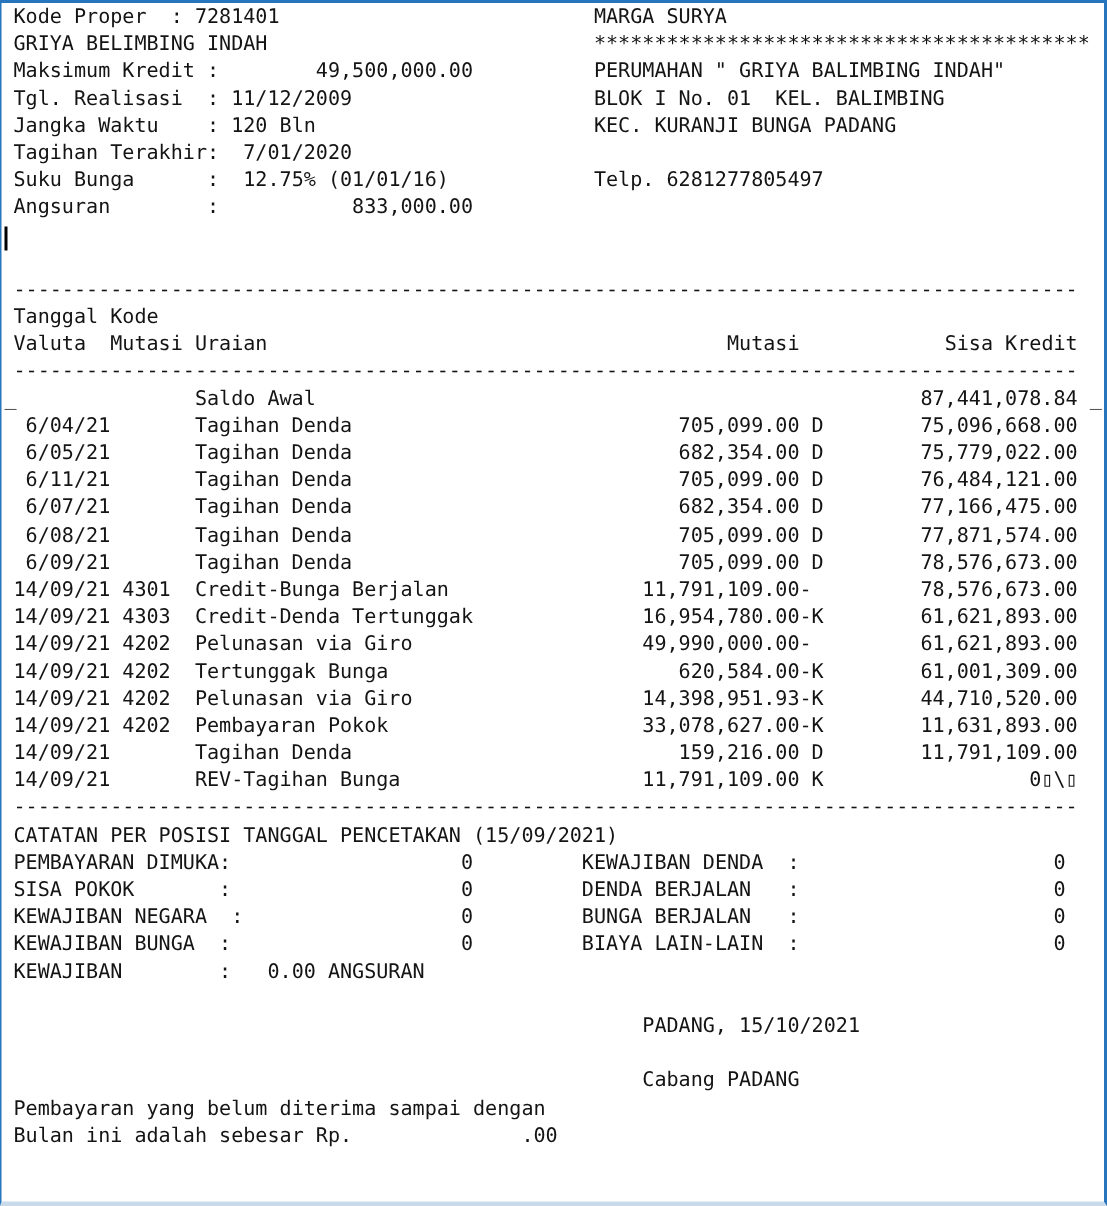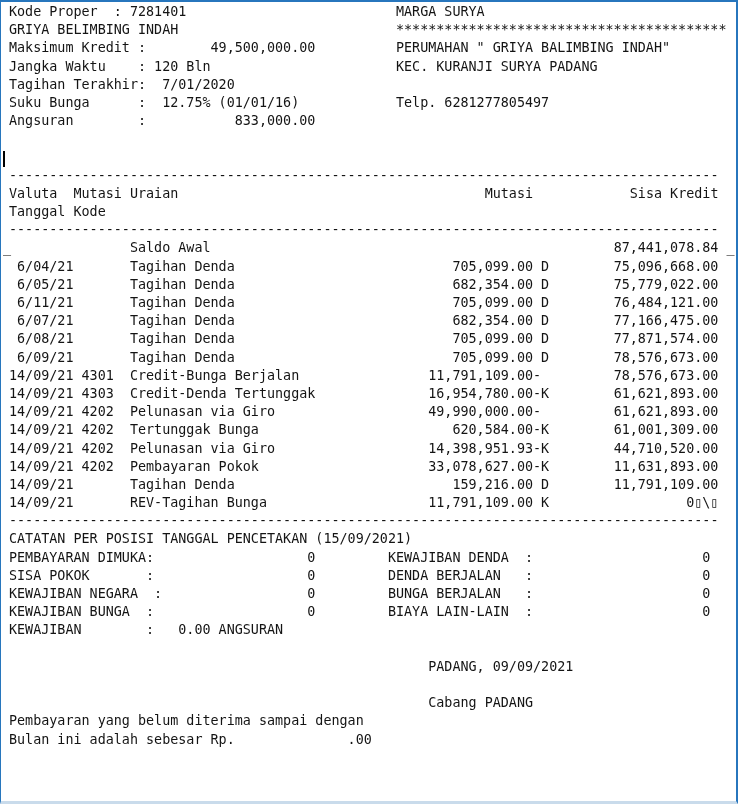--- a/index.html
+++ b/index.html
@@ -19,30 +19,31 @@
 </head>
 <body>
 
 <div class="doc">
   <div class="caret"></div>
   <div class="content">
 
     <div class="ln"><span>Kode Proper  : 7281401</span><span style="left:48ch">MARGA SURYA</span></div>
     <div class="ln"><span>GRIYA BELIMBING INDAH</span><span style="left:48ch">*****************************************</span></div>
     <div class="ln"><span>Maksimum Kredit :        49,500,000.00</span><span style="left:48ch">PERUMAHAN " GRIYA BALIMBING INDAH"</span></div>
-    <div class="ln"><span>Jangka Waktu    : 120 Bln</span><span style="left:48ch">KEC. KURANJI SURYA PADANG</span></div>
+    <div class="ln"><span>Tgl. Realisasi  : 11/12/2009</span><span style="left:48ch">BLOK I No. 01  KEL. BALIMBING</span></div>
+    <div class="ln"><span>Jangka Waktu    : 120 Bln</span><span style="left:48ch">KEC. KURANJI BUNGA PADANG</span></div>
     <div class="ln"><span>Tagihan Terakhir:  7/01/2020</span></div>
     <div class="ln"><span>Suku Bunga      :  12.75% (01/01/16)</span><span style="left:48ch">Telp. 6281277805497</span></div>
     <div class="ln"><span>Angsuran        :           833,000.00</span></div>
     <div class="ln"></div>
     <div class="ln"></div>
 
     <div class="ln">----------------------------------------------------------------------------------------</div>
+    <div class="ln">Tanggal Kode</div>
     <div class="ln">Valuta  Mutasi Uraian                                      Mutasi            Sisa Kredit</div>
-    <div class="ln">Tanggal Kode</div>
     <div class="ln">----------------------------------------------------------------------------------------</div>
 
     <div class="ln"><span style="left:-6px">_</span><span style="left:15ch">Saldo Awal</span><span style="left:75ch">87,441,078.84 _</span></div>
     <div class="ln"><span> 6/04/21</span><span style="left:15ch">Tagihan Denda</span><span style="left:52ch">   705,099.00 D</span><span style="left:75ch">75,096,668.00</span></div>
     <div class="ln"><span> 6/05/21</span><span style="left:15ch">Tagihan Denda</span><span style="left:52ch">   682,354.00 D</span><span style="left:75ch">75,779,022.00</span></div>
     <div class="ln"><span> 6/11/21</span><span style="left:15ch">Tagihan Denda</span><span style="left:52ch">   705,099.00 D</span><span style="left:75ch">76,484,121.00</span></div>
     <div class="ln"><span> 6/07/21</span><span style="left:15ch">Tagihan Denda</span><span style="left:52ch">   682,354.00 D</span><span style="left:75ch">77,166,475.00</span></div>
     <div class="ln"><span> 6/08/21</span><span style="left:15ch">Tagihan Denda</span><span style="left:52ch">   705,099.00 D</span><span style="left:75ch">77,871,574.00</span></div>
     <div class="ln"><span> 6/09/21</span><span style="left:15ch">Tagihan Denda</span><span style="left:52ch">   705,099.00 D</span><span style="left:75ch">78,576,673.00</span></div>
     <div class="ln"><span>14/09/21</span><span style="left:9ch">4301</span><span style="left:15ch">Credit-Bunga Berjalan</span><span style="left:52ch">11,791,109.00-</span><span style="left:75ch">78,576,673.00</span></div>
@@ -56,20 +57,20 @@
 
     <div class="ln">----------------------------------------------------------------------------------------</div>
     <div class="ln">CATATAN PER POSISI TANGGAL PENCETAKAN (15/09/2021)</div>
     <div class="ln"><span>PEMBAYARAN DIMUKA:</span><span style="left:37ch">0</span><span style="left:47ch">KEWAJIBAN DENDA  :</span><span style="left:86ch">0</span></div>
     <div class="ln"><span>SISA POKOK       :</span><span style="left:37ch">0</span><span style="left:47ch">DENDA BERJALAN   :</span><span style="left:86ch">0</span></div>
     <div class="ln"><span>KEWAJIBAN NEGARA  :</span><span style="left:37ch">0</span><span style="left:47ch">BUNGA BERJALAN   :</span><span style="left:86ch">0</span></div>
     <div class="ln"><span>KEWAJIBAN BUNGA  :</span><span style="left:37ch">0</span><span style="left:47ch">BIAYA LAIN-LAIN  :</span><span style="left:86ch">0</span></div>
     <div class="ln"><span>KEWAJIBAN        :</span><span style="left:21ch">0.00 ANGSURAN</span></div>
     <div class="ln"></div>
 
-    <div class="ln"><span style="left:52ch">PADANG, 09/09/2021</span></div>
+    <div class="ln"><span style="left:52ch">PADANG, 15/10/2021</span></div>
     <div class="ln"></div>
     <div class="ln"><span style="left:52ch">Cabang PADANG</span></div>
     <div class="ln">Pembayaran yang belum diterima sampai dengan</div>
     <div class="ln">Bulan ini adalah sebesar Rp.              .00</div>
 
   </div>
 </div>
 
 </body></html>

